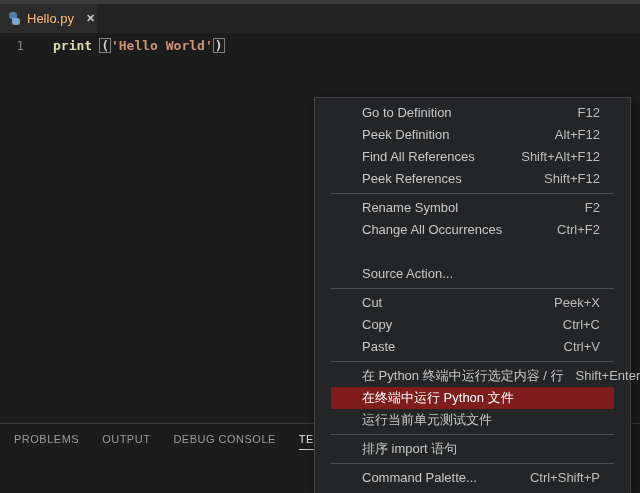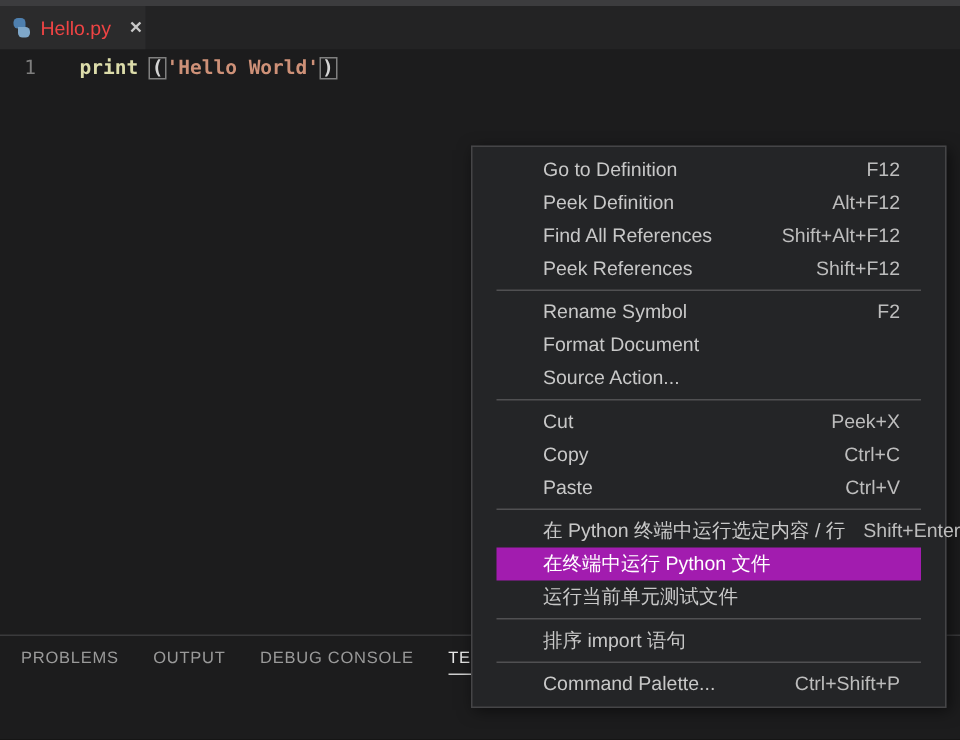--- a/index.html
+++ b/index.html
@@ -5,21 +5,21 @@
   html,body{margin:0;padding:0;background:#101010;}
   .screen{position:relative;width:640px;height:493px;overflow:hidden;
           background:#1c1c1d;font-family:"Liberation Sans",sans-serif;
           -webkit-font-smoothing:antialiased;}
   
   .top-strip{position:absolute;top:0;left:0;right:0;height:4px;background:#3c3c3e;}
   
   .tab-bar{position:absolute;top:4px;left:0;right:0;height:29px;background:#232324;}
   .tab{position:absolute;top:0;left:0;height:29px;width:97px;background:#2b2b2c;
        display:flex;align-items:center;padding:0 8px;box-sizing:border-box;cursor:pointer;}
-  .tab-label{color:#ef4444;font-size:13px;margin-left:6px;}
+  .tab-label{color:#fdba74;font-size:13px;margin-left:6px;}
   .tab-close{color:#c8c8c8;font-size:11px;margin-left:12px;font-weight:bold;cursor:pointer;}
   .py-icon{position:relative;width:13px;height:13px;flex:0 0 13px;}
   .py-icon .half-a{position:absolute;left:1px;top:0;width:8px;height:7px;background:#4e7fae;border-radius:3px 3px 0 3px;}
   .py-icon .half-b{position:absolute;right:1px;bottom:0;width:8px;height:7px;background:#7fa7c9;border-radius:0 3px 3px 3px;}
   
   .editor{position:absolute;top:33px;left:0;right:0;bottom:70px;background:#1c1c1d;cursor:text;}
   .code-line{display:flex;align-items:center;height:19px;margin-top:3px;
              font-family:"DejaVu Sans Mono","Liberation Mono",monospace;font-size:13px;font-weight:bold;}
   .ln{width:24px;text-align:right;color:#7e7e7e;font-weight:normal;}
   .code{margin-left:29px;display:flex;align-items:center;text-align:right;}
@@ -32,21 +32,21 @@
   .panel-tabs{display:flex;gap:23px;padding:9px 0 0 14px;font-size:11px;letter-spacing:.5px;}
   .ptab{color:#9a9a9a;cursor:pointer;padding-bottom:4px;text-transform:uppercase;}
   .ptab.active{color:#e8e8e8;border-bottom:1px solid #cfcfcf;}
   
   .context-menu{position:absolute;left:314px;top:97px;width:317px;box-sizing:border-box;
                 background:#242527;border:1px solid #454547;padding:4px 16px;
                 box-shadow:2px 2px 10px rgba(0,0,0,.55);z-index:10;font-size:13px;}
   .menu-item{height:22px;line-height:22px;display:flex;justify-content:space-between;
              padding:0 14px 0 31px;color:#c8c8c8;cursor:pointer;white-space:nowrap;}
   .menu-item .mi-key{color:#bdbdbd;margin-left:12px;text-align:right;}
-  .menu-item.selected{background:#a21caf;color:#ffffff;}
+  .menu-item.selected{background:#7f1d1d;color:#ffffff;}
   .menu-sep{border-top:1px solid #505052;margin:3px 0;height:0;}
   
   .watermark{position:absolute;right:4px;top:446px;z-index:20;color:#e3e3e3;
              font-size:23px;letter-spacing:1px;text-shadow:0 0 2px rgba(0,0,0,.6);}
 </style>
 </head>
 <body>
 
 <div class="screen">
 
@@ -100,21 +100,24 @@
       <div class="menu-item">
         <span class="mi-label">Peek References</span>
         <span class="mi-key">Shift+F12</span>
       </div>
       <div class="menu-sep"></div>
       <div class="menu-item">
         <span class="mi-label">Rename Symbol</span>
         <span class="mi-key">F2</span>
       </div>
       <div class="menu-item">
-        <span class="mi-label">Format Document</span>
+        <span class="mi-label">Change All Occurrences</span>
+        <span class="mi-key">Ctrl+F2</span>
+      </div>
+      <div class="menu-item">
       </div>
       <div class="menu-item">
         <span class="mi-label">Source Action...</span>
       </div>
       <div class="menu-sep"></div>
       <div class="menu-item">
         <span class="mi-label">Cut</span>
         <span class="mi-key">Peek+X</span>
       </div>
       <div class="menu-item">

